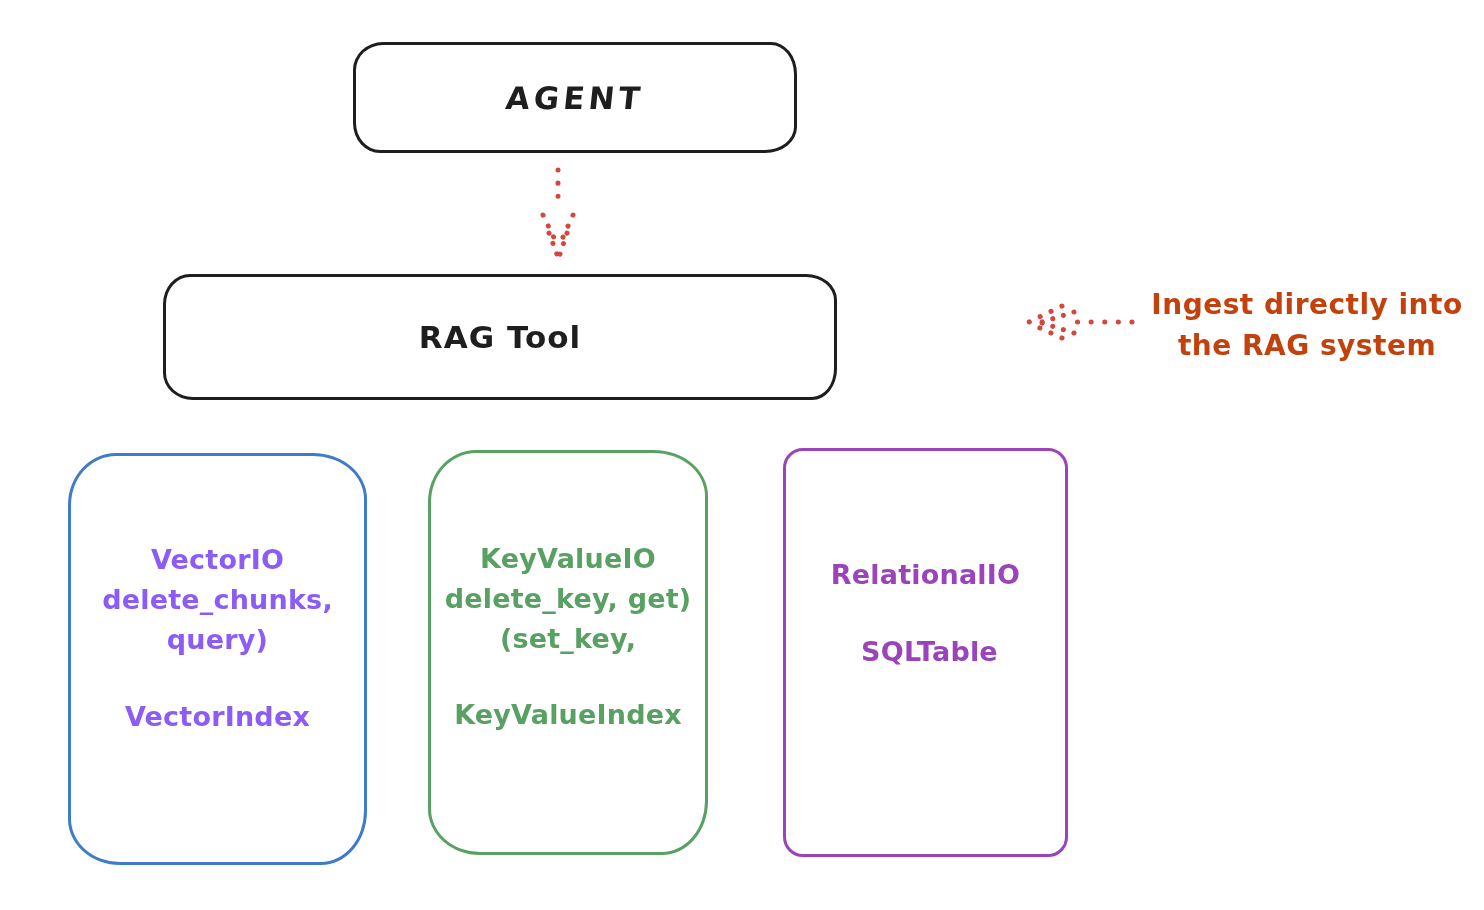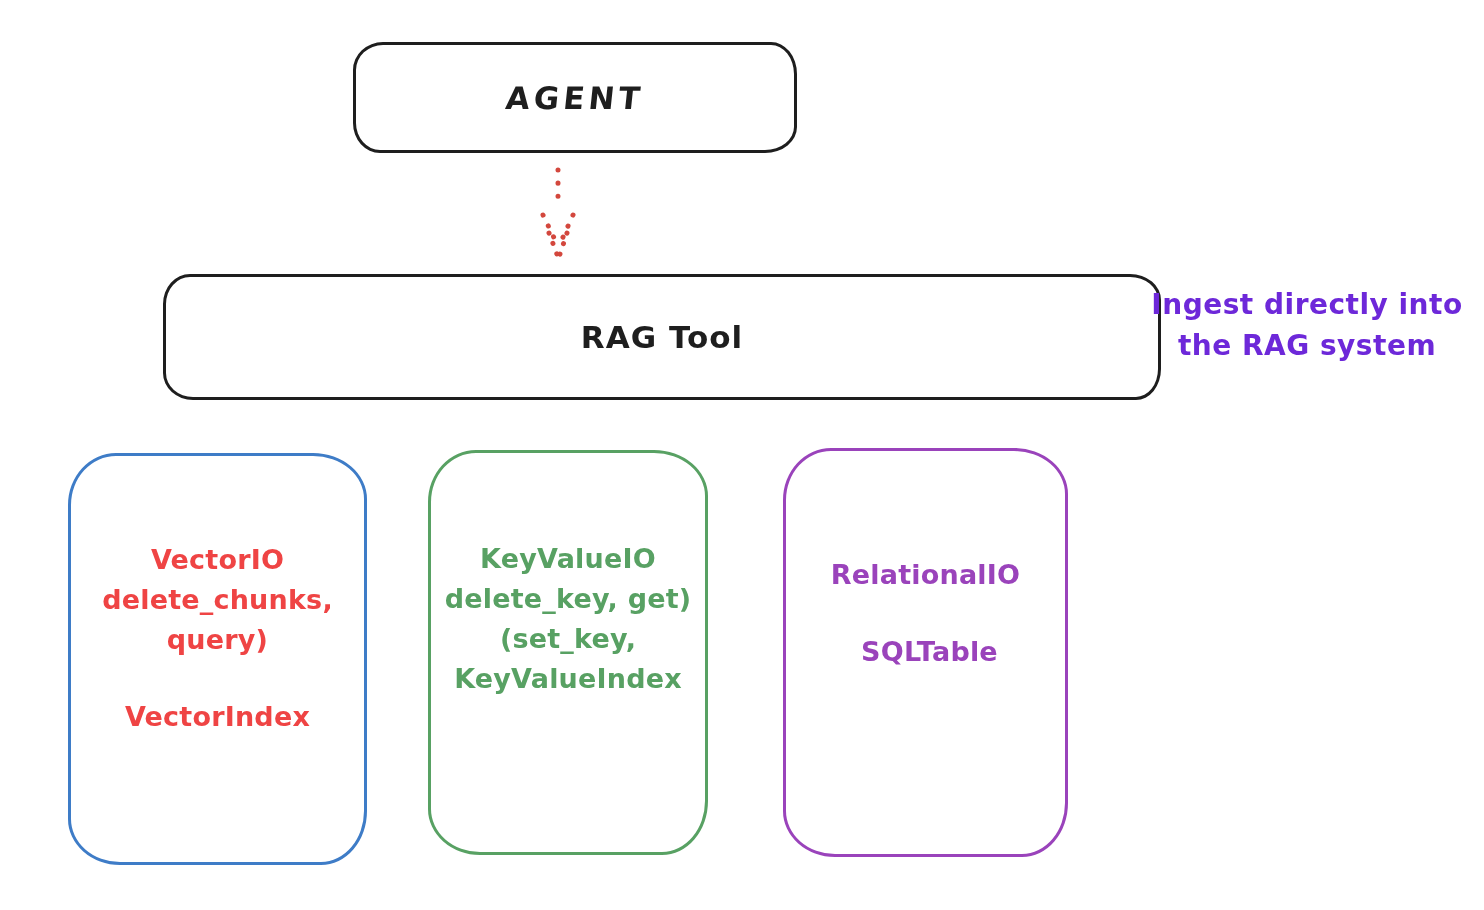--- a/index.html
+++ b/index.html
@@ -35,79 +35,80 @@
     border-radius: 30px 26px 32px 27px / 28px 32px 26px 30px;
   }
   .node-agent .node-label {
     font-size: 31px;
     font-weight: 700;
     letter-spacing: 4px;
     transform: skewX(-6deg);
   }
   .node-ragtool {
     left: 163px; top: 274px;
-    width: 998px; height: 126px;
+    width: 674px; height: 126px;
     border-radius: 27px 31px 25px 30px / 30px 26px 31px 27px;
   }
   .node-ragtool .node-label {
     font-size: 31px;
     font-weight: 600;
     letter-spacing: 1px;
   }
   .annotation {
     position: absolute;
     left: 1135px; top: 284px;
     width: 344px;
     text-align: center;
-    color: #6d28d9;
+    color: #c2410c;
     font-size: 28px;
     font-weight: 700;
     line-height: 41px;
     letter-spacing: 0.5px;
   }
   .io-box {
     position: absolute;
     background: #ffffff;
     border-width: 3.5px;
     border-style: solid;
     border-radius: 48px 54px 46px 52px / 52px 46px 54px 46px;
   }
   .io-box-vector {
     left: 68px; top: 453px;
     width: 299px; height: 412px;
     border-color: #3e7cc7;
-    color: #ef4444;
+    color: #8b5cf6;
   }
   .io-box-keyvalue {
     left: 428px; top: 450px;
     width: 280px; height: 405px;
     border-color: #58a163;
     color: #58a163;
   }
   .io-box-relational {
     left: 783px; top: 448px;
     width: 285px; height: 409px;
     border-color: #9a43bb;
     color: #9a43bb;
+    border-radius: 20px;
   }
   .io-text {
     position: absolute;
     left: 0; right: 0;
     text-align: center;
     font-size: 27px;
     font-weight: 600;
     line-height: 40px;
     letter-spacing: 0.2px;
   }
   .io-box-vector  .io-text { top: 84px; }   
   .io-box-keyvalue .io-text { top: 86px; }
   .io-box-relational .io-text { top: 104px; }
   .index-label { display: block; }
   .io-box-vector  .index-label { margin-top: 37px; }
-  .io-box-keyvalue .index-label { }
+  .io-box-keyvalue .index-label { margin-top: 36px; }
   .io-box-relational .index-label { margin-top: 37px; margin-left: 8px; }
 </style>
 </head>
 <body>
 
 <div class="canvas">
 
   <svg class="arrows-layer" viewBox="0 0 1484 910" xmlns="http://www.w3.org/2000/svg">
 
     <g stroke="#d3473d" stroke-width="5" stroke-linecap="round" fill="none">

